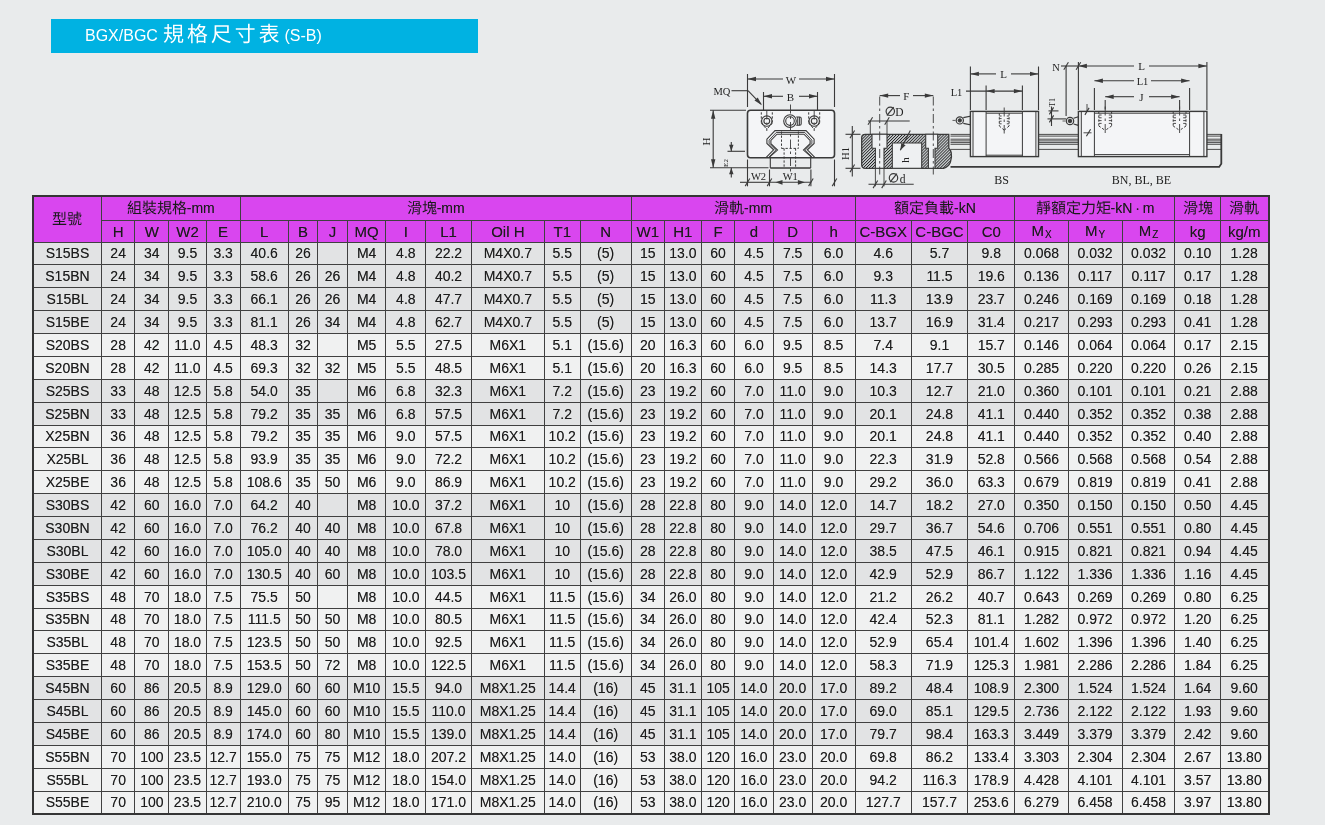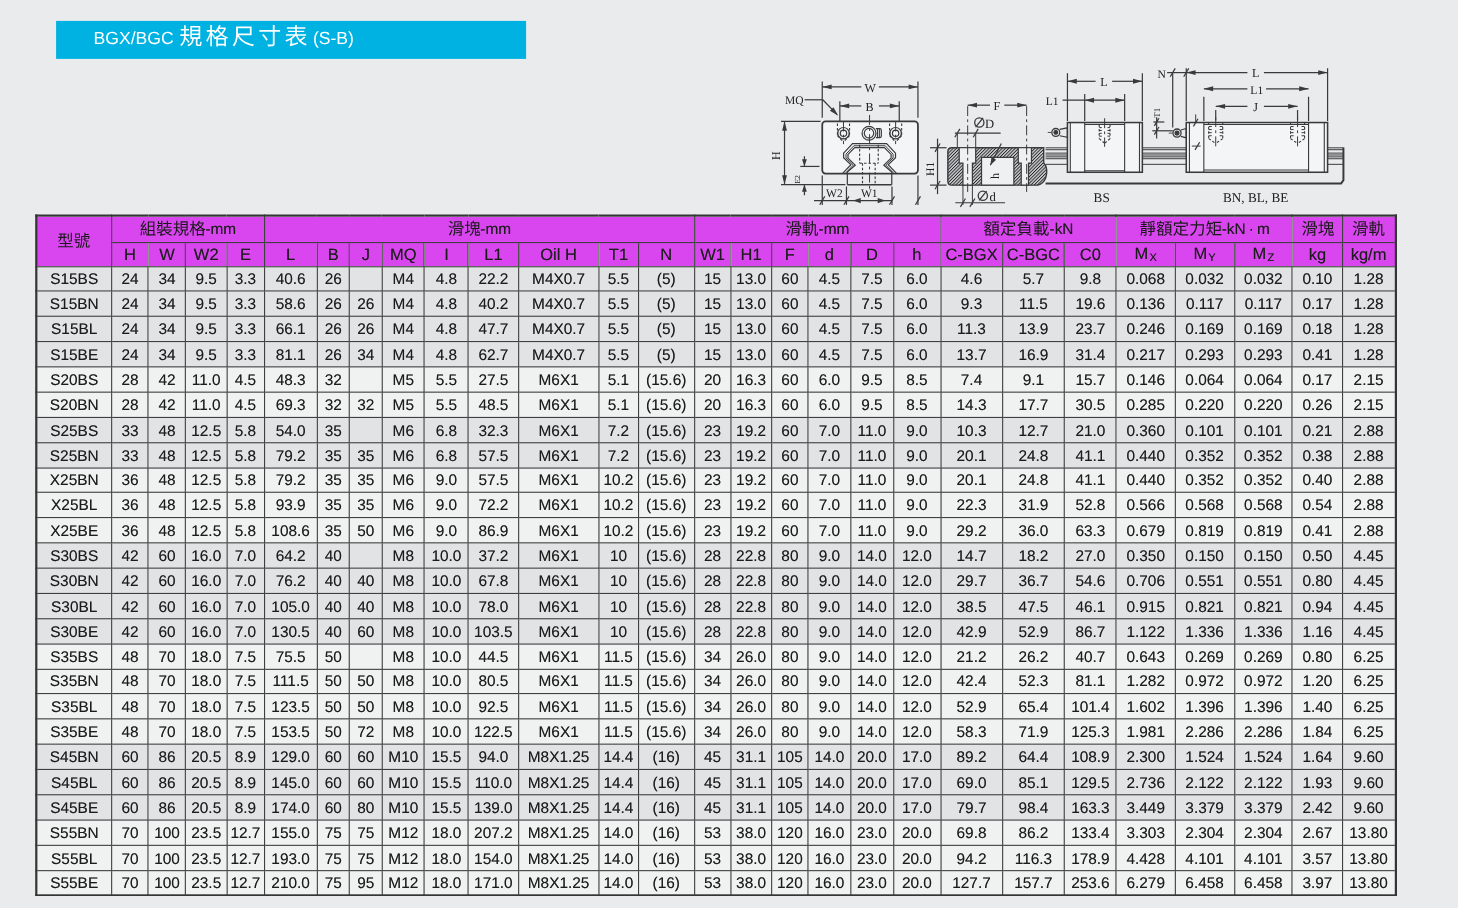--- a/index.html
+++ b/index.html
@@ -1094,21 +1094,21 @@
         <td>M8X1.25</td>
         <td>14.4</td>
         <td>(16)</td>
         <td>45</td>
         <td>31.1</td>
         <td>105</td>
         <td>14.0</td>
         <td>20.0</td>
         <td>17.0</td>
         <td>89.2</td>
-        <td>64.4</td>
+        <td>48.4</td>
         <td>108.9</td>
         <td>2.300</td>
         <td>1.524</td>
         <td>1.524</td>
         <td>1.64</td>
         <td>9.60</td>
       </tr>
 
 <tr class="dg">
         <td>S45BL</td>

